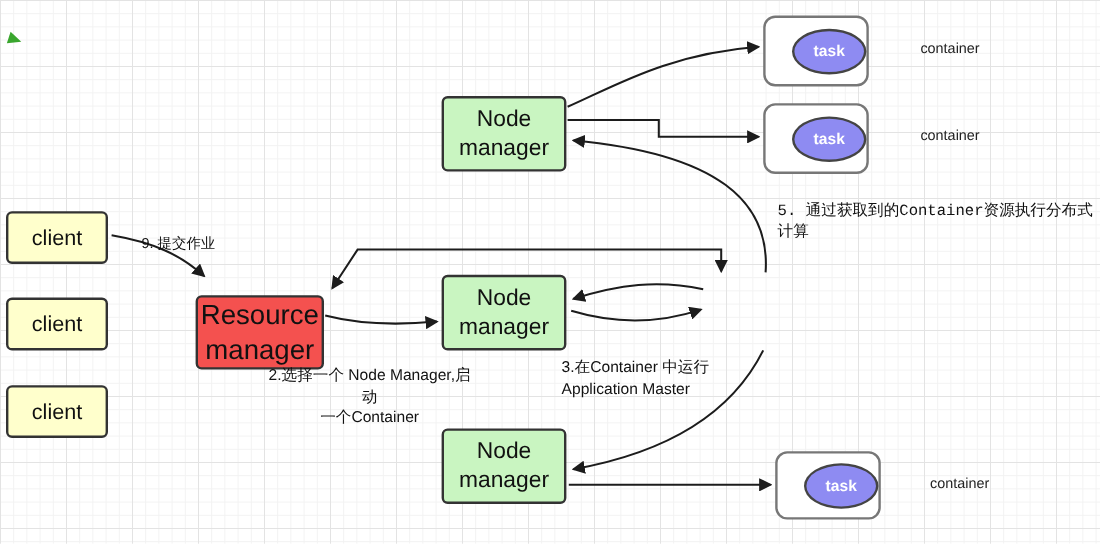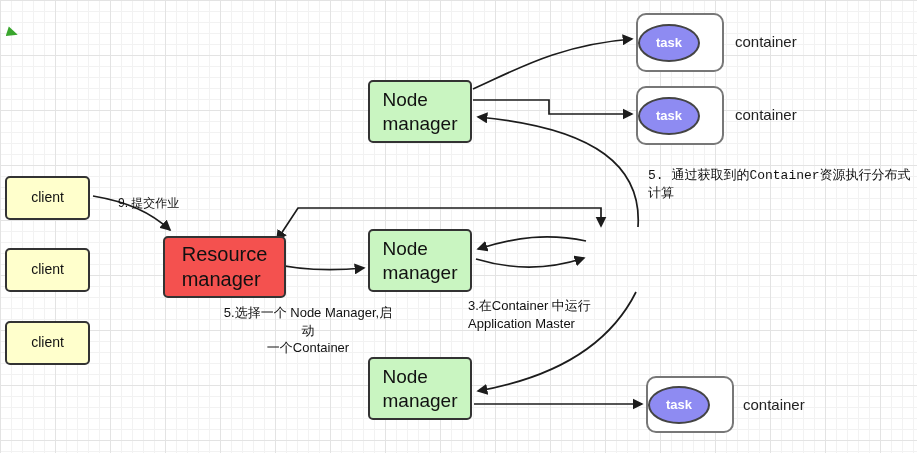--- a/index.html
+++ b/index.html
@@ -9,43 +9,43 @@
     background-color:#ffffff;
     background-image:
       linear-gradient(#e3e3e3 1px, transparent 1px),
       linear-gradient(90deg, #e3e3e3 1px, transparent 1px),
       linear-gradient(#f2f2f2 1px, transparent 1px),
       linear-gradient(90deg, #f2f2f2 1px, transparent 1px);
     background-size:55px 55px,55px 55px,11px 11px,11px 11px;
   }
   .node{
     position:absolute;display:flex;align-items:center;justify-content:center;
-    border:2px solid #333;border-radius:5px;
+    text-align:center;border:2px solid #333;border-radius:5px;
     color:#111;white-space:pre-line;line-height:1.25;z-index:2;box-sizing:border-box;
   }
-  .client{left:5px;width:85px;height:44px;background:#ffffcc;font-size:14px;}
+  .client{left:5px;width:85px;height:44px;background:#ffffcc;font-size:18px;}
   .client.c1{top:176px;} .client.c2{top:248px;} .client.c3{top:321px;}
-  .rm{left:163px;top:236px;width:123px;height:62px;background:#f4514f;font-size:20px;}
+  .rm{left:163px;top:246px;width:107px;height:62px;background:#f4514f;font-size:23px;}
   .nm{width:104px;height:63px;background:#c9f5c1;font-size:19px;left:368px;}
   .nm.top{top:80px;} .nm.mid{top:229px;} .nm.bot{top:357px;}
   .am{left:588px;top:228px;width:127px;height:63px;background:#cdea8a;font-size:19px;}
   .taskbox{
     position:absolute;background:#ffffff;border:2px solid #777;border-radius:10px;
-    display:flex;align-items:center;justify-content:flex-start;z-index:2;box-sizing:border-box;
+    display:flex;align-items:center;justify-content:flex-end;z-index:2;box-sizing:border-box;
   }
   .taskbox.t1{left:636px;top:13px;width:88px;height:59px;}
   .taskbox.t2{left:636px;top:86px;width:88px;height:59px;}
   .taskbox.t3{left:646px;top:376px;width:88px;height:57px;}
   .taskoval{
     width:58px;height:34px;border:2px solid #444;border-radius:50%;
     background:#8e8bf2;color:#ffffff;font-size:13px;font-weight:bold;
     display:flex;align-items:center;justify-content:center;
   }
   .containerlabel{
-    position:absolute;font-size:15px;color:#222;z-index:2;
+    position:absolute;font-size:12px;color:#222;z-index:2;margin-left:32px;
   }
   .containerlabel.cl1{left:735px;top:33px;}
   .containerlabel.cl2{left:735px;top:106px;}
   .containerlabel.cl3{left:743px;top:396px;}
   .note{
     position:absolute;color:#111;z-index:3;white-space:pre-line;line-height:1.35;
   }
   .note.n1{left:118px;top:195px;font-size:12px;}
   .note.n2{left:218px;top:304px;width:180px;font-size:13px;text-align:center;}
   .note.n3{left:468px;top:297px;width:170px;font-size:13px;text-align:left;}
@@ -115,19 +115,19 @@
   </div>
   <div class="taskbox t3">
     <div class="taskoval">task</div>
   </div>
 
   <span class="containerlabel cl1">container</span>
   <span class="containerlabel cl2">container</span>
   <span class="containerlabel cl3">container</span>
 
   <div class="note n1">9. 提交作业</div>
-  <div class="note n2">5.选择一个 Node Manager,启动
+  <div class="note n2">2.选择一个 Node Manager,启动
 一个Container</div>
   <div class="note n3">3.在Container 中运行
 Application Master</div>
   <div class="note n5">5. 通过获取到的Container资源执行分布式计算</div>
 
 </div>
 
 </body></html>

